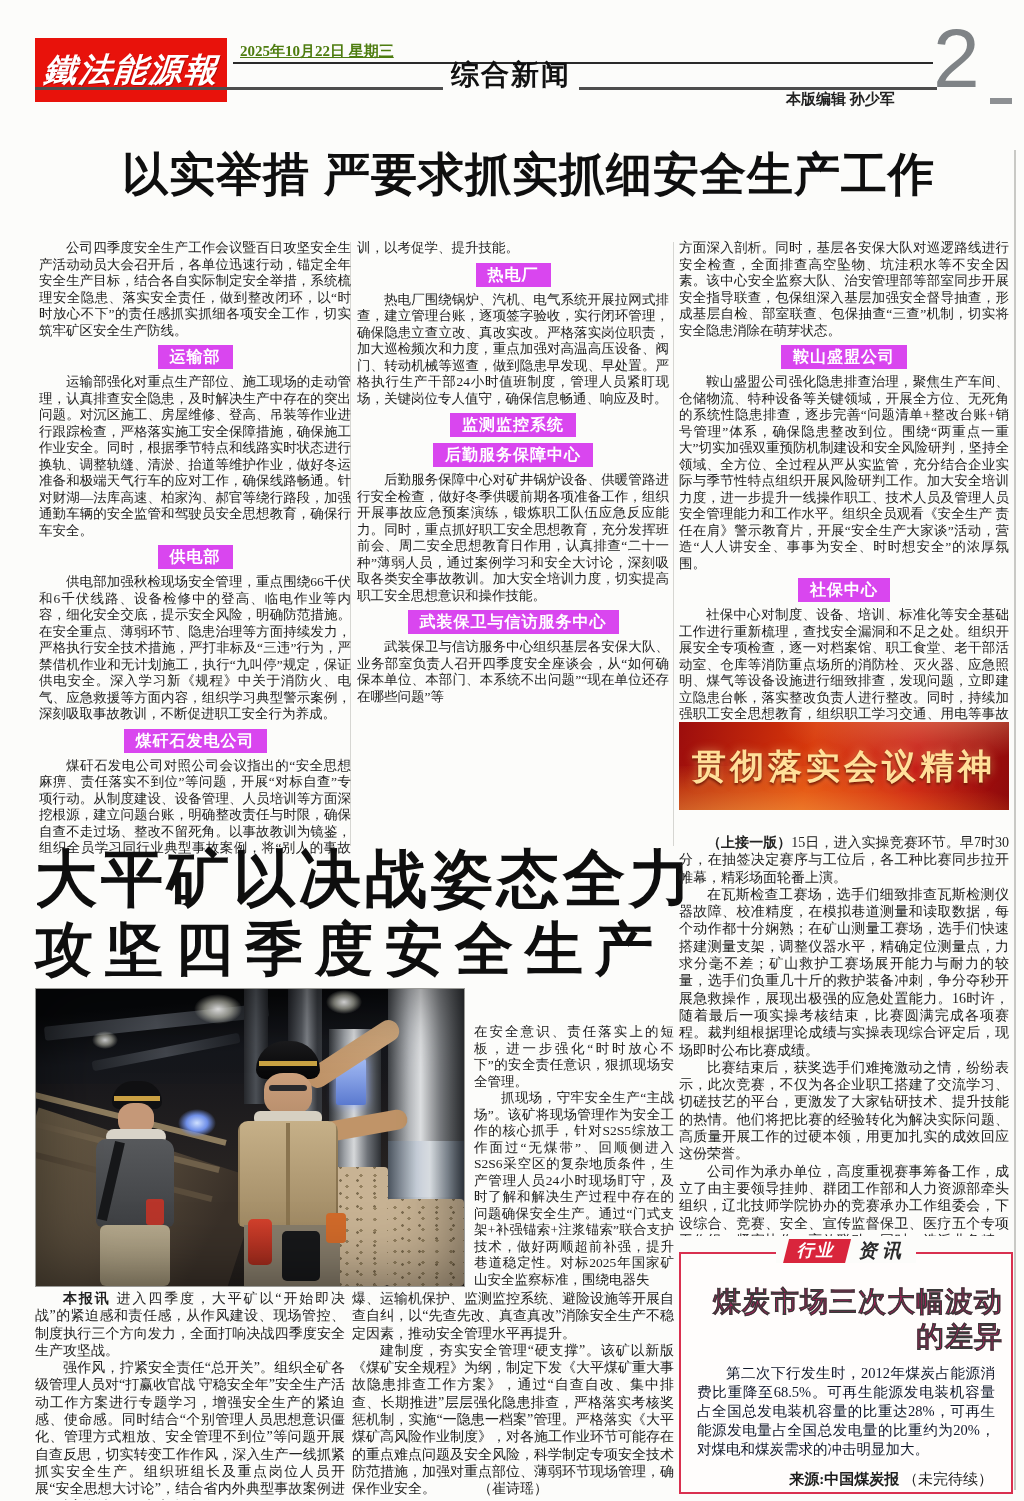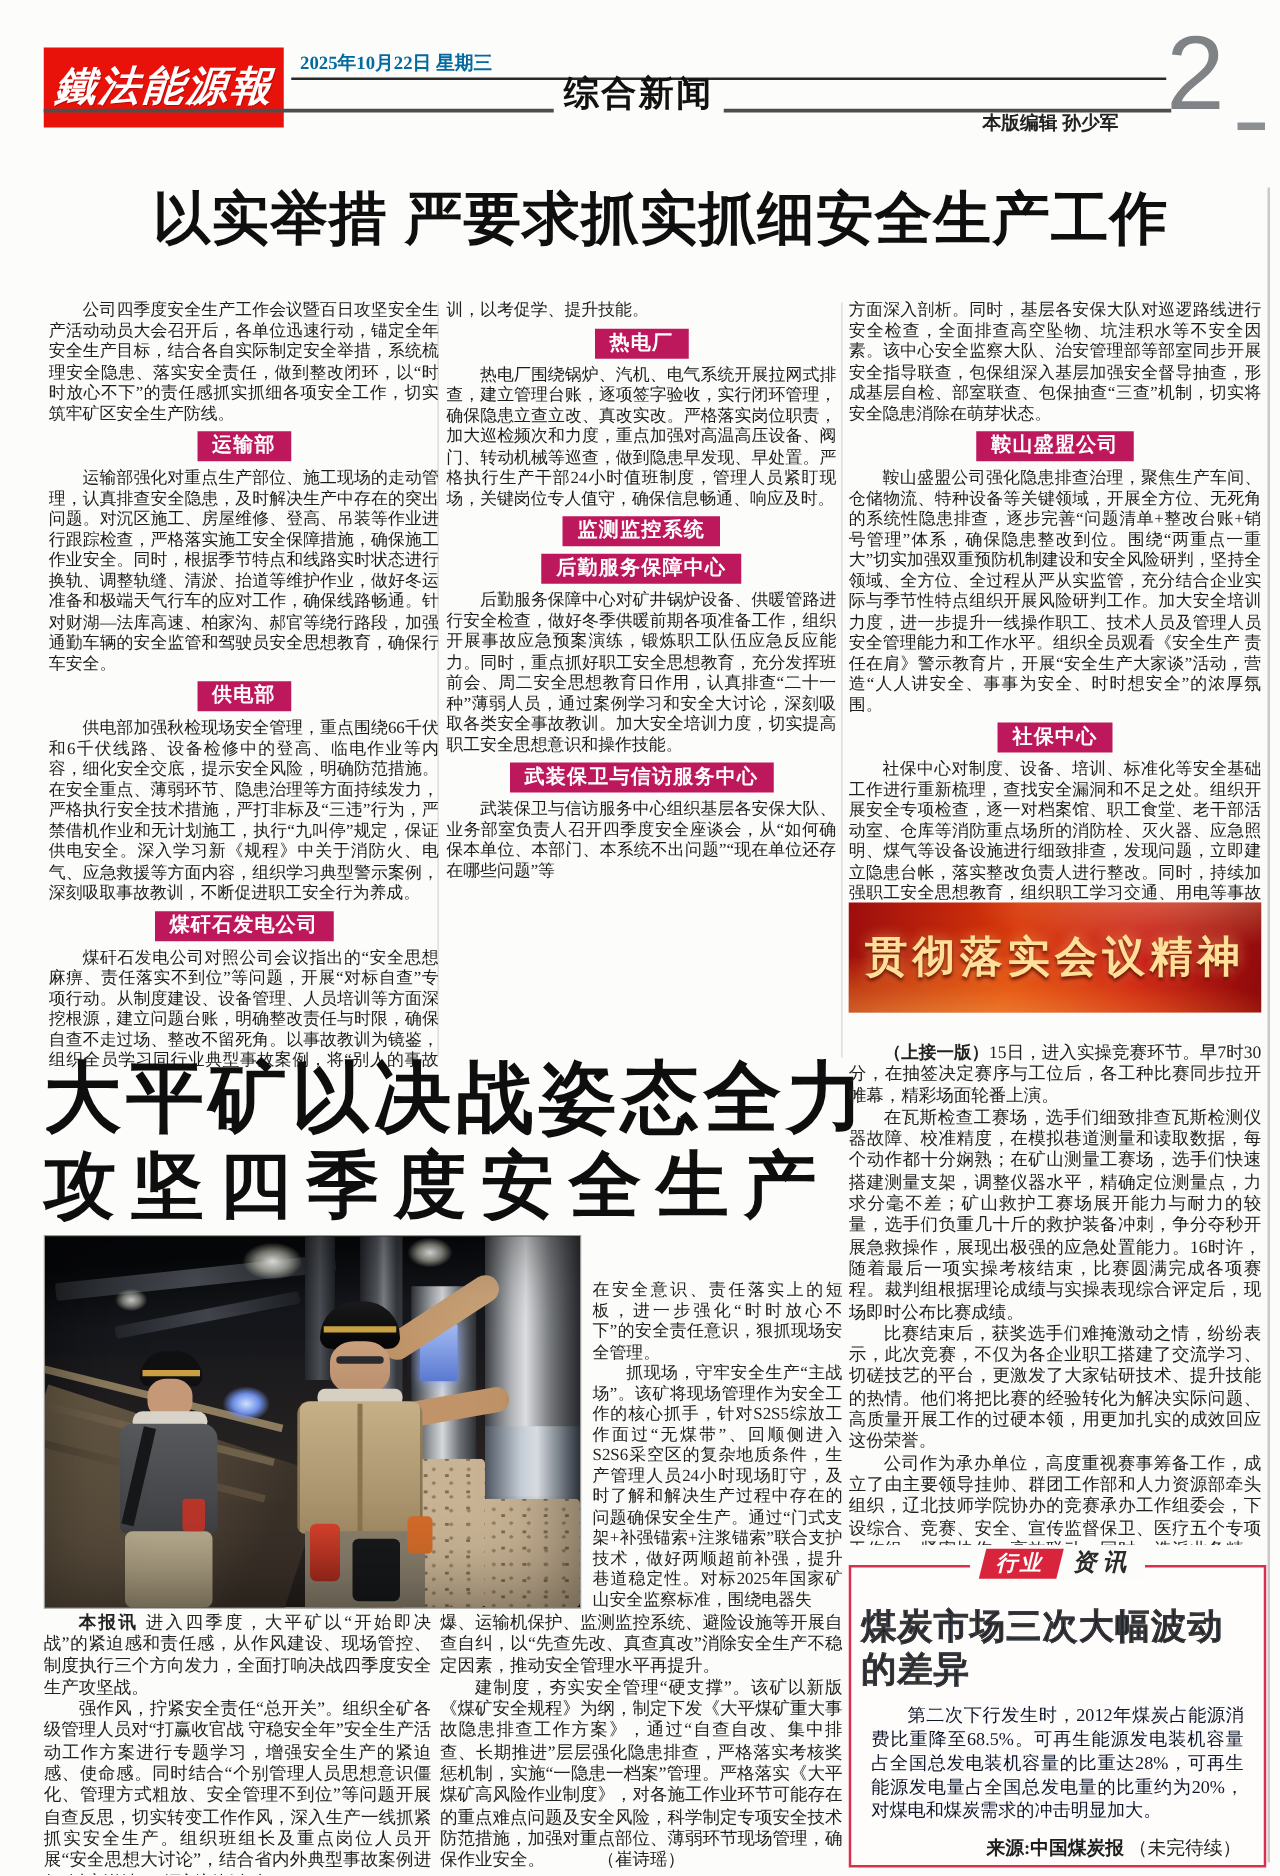--- a/index.html
+++ b/index.html
@@ -3,38 +3,38 @@
 <meta charset="utf-8">
 <style>
   html,body{margin:0;padding:0;background:#e9e9e6;}
   .page{position:relative;width:1024px;height:1501px;background:#fcfcfa;overflow:hidden;
         font-family:"Liberation Serif",serif;color:#222;}
   
   .masthead{position:absolute;left:35px;top:38px;width:192px;height:64px;background:#e8120b;
             display:flex;align-items:center;justify-content:center;}
   .masthead span{color:#fff;font:italic 700 33px/1 "Liberation Serif",serif;letter-spacing:2px;
                  transform:skewX(-4deg);text-shadow:1px 1px 0 rgba(120,0,0,.4);}
-  .hdr-date{position:absolute;left:240px;top:42px;font:600 15px/1.2 "Liberation Serif",serif;color:#0369a1;}
+  .hdr-date{position:absolute;left:240px;top:42px;font:600 15px/1.2 "Liberation Serif",serif;color:#4d7c0f;text-decoration:underline;}
   .hdr-editor{position:absolute;left:786px;top:42px;font:600 15px/1.2 "Liberation Serif",serif;color:#222;margin-top:48px;}
   .hdr-ruleth{position:absolute;left:233px;top:62px;width:700px;height:2px;background:#2a2a2a;}
   .hdr-pagenum{position:absolute;left:933px;top:16px;font:500 84px/1 "Liberation Sans",sans-serif;color:#7f8386;}
   .hdr-pagedash{position:absolute;left:990px;top:98px;width:22px;height:6px;background:#8d9093;}
   .sec-flank{position:absolute;top:87px;height:3px;background:#4d4d4d;}
   .sec-flank.l{left:35px;width:408px;}
   .sec-flank.r{left:579px;width:358px;}
   .sec-title{position:absolute;left:443px;top:58px;width:136px;text-align:center;
              font:800 28px/34px "Liberation Sans",sans-serif;color:#111;letter-spacing:2px;}
   
   .headline1{position:absolute;left:35px;top:124px;width:955px;margin:16px;text-align:center;
              font:900 46px/1.5 "Liberation Sans",sans-serif;color:#0f0f0f;letter-spacing:1px;}
   .col{position:absolute;top:240px;overflow:hidden;font:13.5px/16.5px "Liberation Serif",serif;
        text-align:justify;color:#1d1d1d;}
   .col p{margin:0;text-indent:2em;}
   .col p.cont{text-indent:0;}
-  .col .tag{display:table;margin:6px auto 5px;padding:1px 12px;background:#be185d;color:#fff;
+  .col .tag{display:table;margin:6px auto 5px;padding:1px 12px;background:#d946ef;color:#fff;
             font:700 16px/22px "Liberation Sans",sans-serif;letter-spacing:1px;text-indent:0;}
   .col1{left:39px;width:312px;height:614px;}
   .col2{left:357px;width:312px;height:614px;}
   .col3{left:679px;width:330px;height:480px;}
   .colrule{position:absolute;top:242px;width:1px;height:604px;background:#d6d6d2;}
   .colrule.a{left:350px;} .colrule.b{left:673px;}
   .page-edge{position:absolute;left:1014px;top:150px;width:2px;height:1340px;background:#c9c9c5;}
   
   .banner{position:absolute;left:679px;top:722px;width:330px;height:88px;overflow:hidden;
           display:flex;align-items:center;justify-content:center;
@@ -66,22 +66,22 @@
   .botmid p{margin:0;text-indent:2em;} .botmid p.cont{text-indent:0;}
   .byline{display:inline-block;margin-left:14px;}
   
   .indbox{position:absolute;left:679px;top:1252px;width:330px;height:238px;border:2px solid #d9304f;
           background:#fffdfc;}
   .indlabel{position:absolute;left:50%;top:-15px;transform:translateX(-50%);background:#fcfcfa;
             padding:0 10px;display:flex;align-items:center;white-space:nowrap;}
   .indlabel .ll{background:#d9253c;color:#fff;padding:2px 12px;font:700 17px/1.2 "Liberation Sans",sans-serif;
                 transform:skewX(-14deg);letter-spacing:2px;}
   .indlabel .lr{margin-left:10px;color:#2b2b2b;font:italic 700 19px/1.2 "Liberation Serif",serif;letter-spacing:5px;}
-  .indtitle{margin:30px 8px 10px;text-align:left;font:700 28px/1.25 "Liberation Serif",serif;
-            color:#0f172a;letter-spacing:1px;-webkit-text-stroke:.4px #3a3a3a;}
+  .indtitle{margin:30px 8px 10px;text-align:right;font:700 28px/1.25 "Liberation Serif",serif;
+            color:#be185d;letter-spacing:1px;-webkit-text-stroke:.4px #3a3a3a;}
   .indbody{margin:6px 16px 0;font:14.5px/19px "Liberation Serif",serif;text-align:justify;text-indent:2em;color:#0f172a;}
   .indsource{margin:10px 18px 0;text-align:right;font:15px/1.4 "Liberation Serif",serif;color:#1e1e1e;}
   .indsource .src{font-weight:700;}
   
   .photo{position:absolute;left:35px;top:988px;width:428px;height:297px;overflow:hidden;border:1px solid #9a9a96;
          background:linear-gradient(180deg,#0f1116 0%,#1b1a1d 35%,#2b2623 70%,#231e1b 100%);}
   .photo *{position:absolute;}
   .ph-machinery{left:0;top:0;width:100%;height:95px;
          background:linear-gradient(175deg,#07080a 20%,#15171c 60%,rgba(20,22,26,0) 100%);}
   .ph-beam{left:8px;top:26px;width:225px;height:14px;border-radius:3px;transform:rotate(-6deg);

